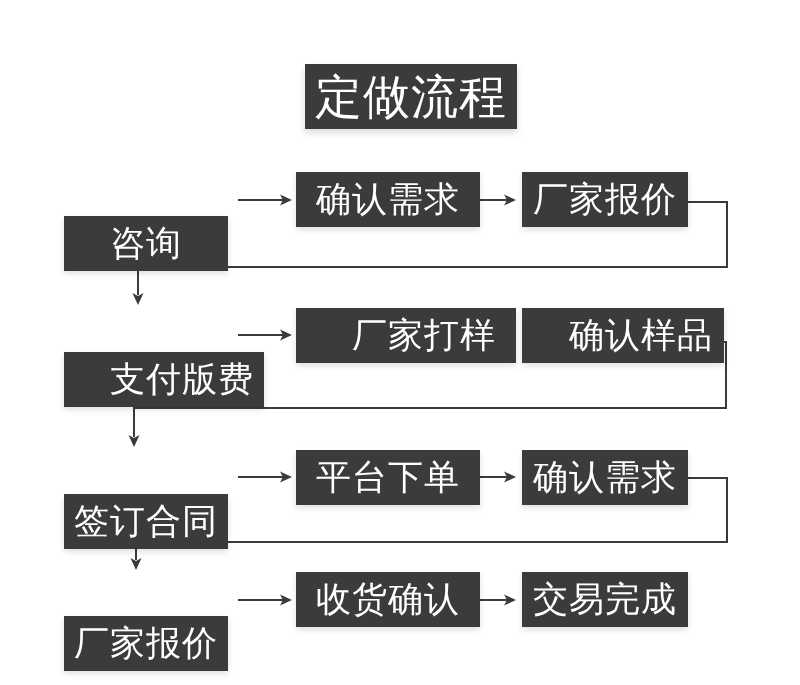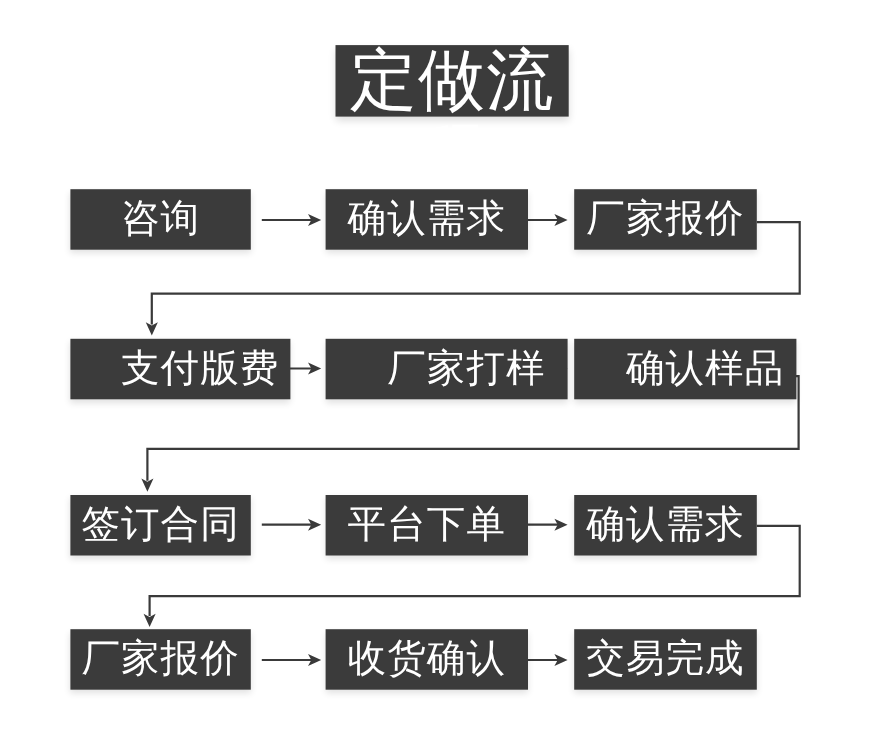--- a/index.html
+++ b/index.html
@@ -10,41 +10,41 @@
     overflow: hidden;
   }
   .canvas { position: relative; width: 800px; height: 685px; }
 
   .connectors { position: absolute; left: 0; top: 0; width: 800px; height: 685px; }
   .connectors path { fill: none; stroke: var(--line-color, #3a3a3a); stroke-width: 2; }
   .connectors line { stroke: var(--line-color, #3a3a3a); stroke-width: 2; }
   .connectors polygon { fill: var(--line-color, #3a3a3a); stroke: none; }
 
   .title-box {
-    position: absolute; left: 305px; top: 41px; width: 212px; height: 65px;
+    position: absolute; left: 305px; top: 64px; width: 212px; height: 65px;
     background: var(--box-color, #3b3b3b);
     color: var(--box-text-color, #ffffff);
-    font-size: 61px; line-height: 65px; text-align: center;
+    font-size: 47px; line-height: 65px; text-align: center;
     letter-spacing: 1px; font-weight: 400;
     box-shadow: 0 4px 7px rgba(0,0,0,0.14);
   }
 
   .step {
     position: absolute; height: 55px;
     background: var(--box-color, #3b3b3b);
     color: var(--box-text-color, #ffffff);
     font-size: 35px; line-height: 55px; text-align: center;
     letter-spacing: 1px;
     box-shadow: 0 3px 6px rgba(0,0,0,0.12);
   }
   .r0 { top: 172px; }
   .r1 { top: 308px; padding-left: 36px; }
   .r2 { top: 450px; }
   .r3 { top: 572px; }
-  .c0 { left: 64px;  width: 164px; }
+  .c0 { left: 64px;  width: 164px; margin-top: 44px; }
   .c1 { left: 296px; width: 184px; }
   .c2 { left: 522px; width: 166px; }
 </style>
 </head>
 <body style="--background: #ffffff; --box-color: #3b3b3b; --box-text-color: #ffffff; --line-color: #3a3a3a;">
 
 <div class="canvas">
 
   <svg class="connectors" viewBox="0 0 800 685" xmlns="http://www.w3.org/2000/svg">
 

